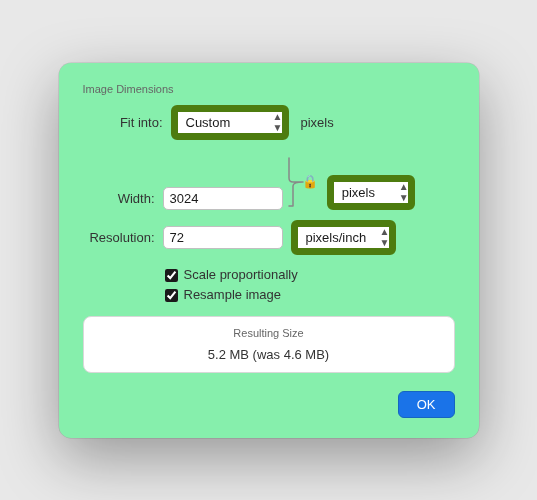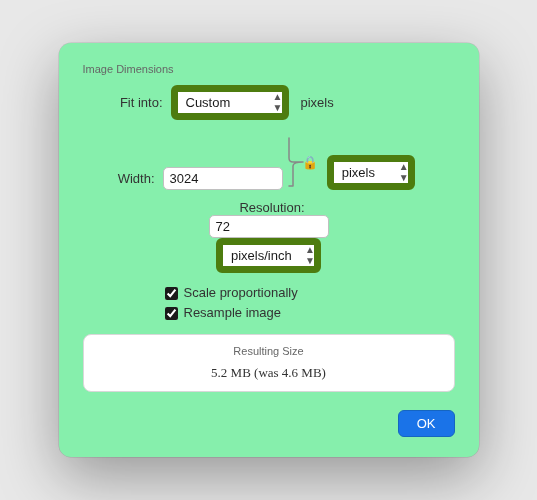--- a/index.html
+++ b/index.html
@@ -113,22 +113,22 @@
 
     .unit-select-wrapper {
       display: flex;
       align-items: center;
       margin-left: 4px;
     }
 
     .resolution-row {
       display: flex;
       align-items: center;
+      gap: 8px;
       margin-bottom: 12px;
-      flex-direction: column;
     }
 
     .resolution-label {
       min-width: 72px;
       text-align: right;
       color: #333;
     }
 
     .checkbox-row {
       display: flex;
@@ -167,21 +167,20 @@
 
     .result-text {
       font-size: 13px;
       color: #333;
       margin-bottom: 6px;
     }
 
     .result-size {
       font-size: 13px;
       color: #333;
-      font-family: Liberation Serif, serif;
     }
 
     .button-row {
       display: flex;
       justify-content: flex-end;
       gap: 10px;
       margin-top: 18px;
     }
 
     .btn {

